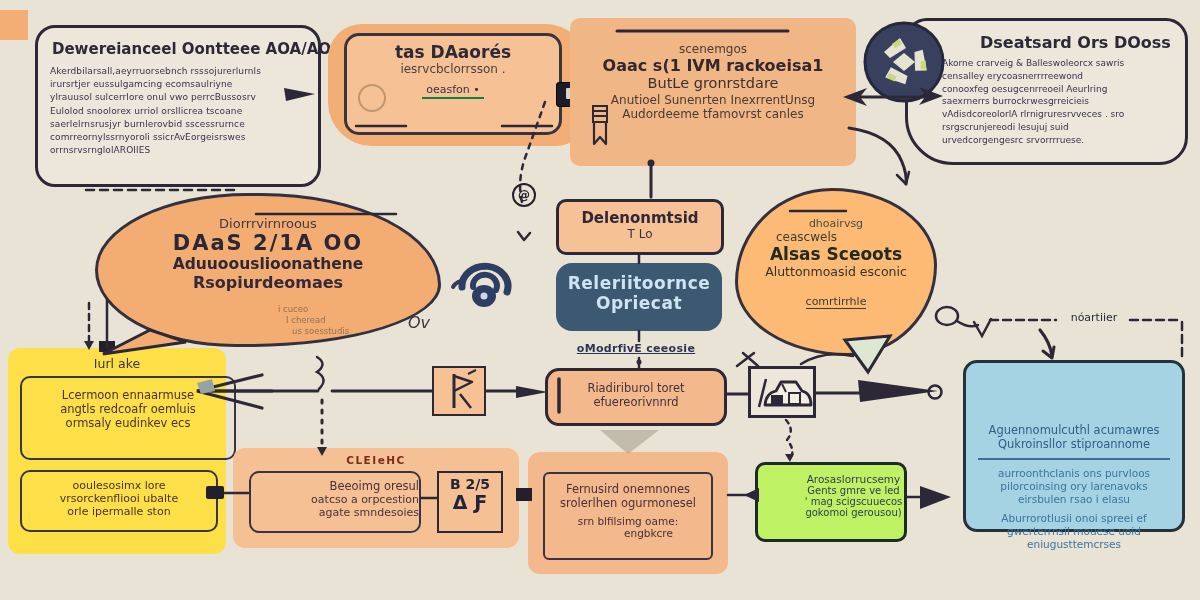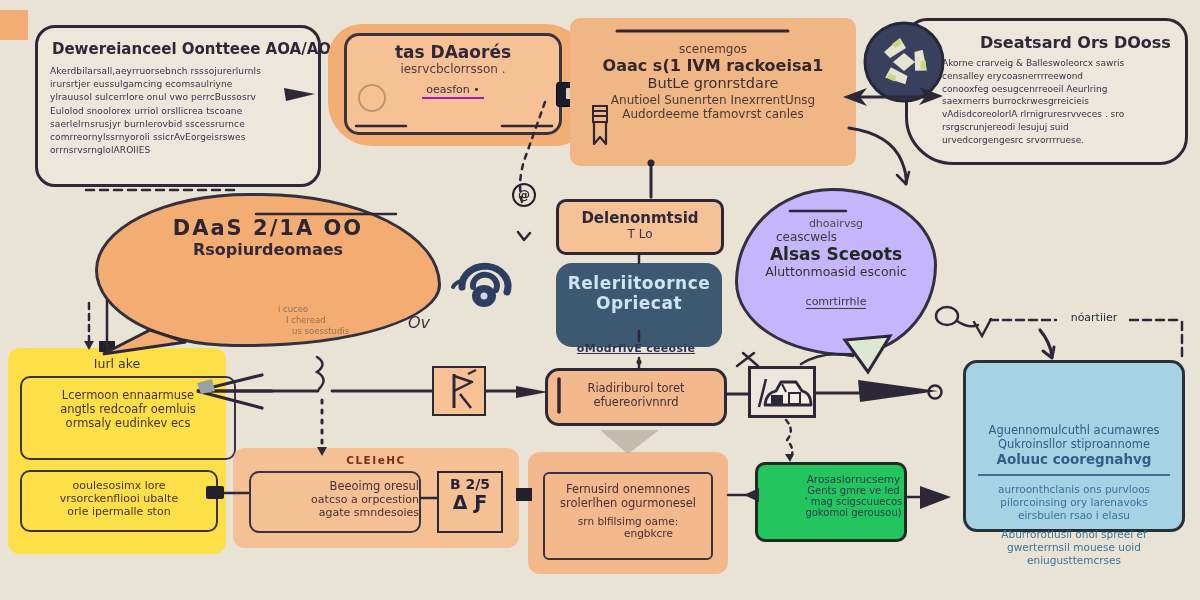--- a/index.html
+++ b/index.html
@@ -32,21 +32,21 @@
       <div class="nw">saerlelrnsrusjyr burnlerovbid sscessrurnce</div>
       <div class="nw">comrreornylssrnyoroli ssicrAvEorgeisrswes</div>
       <div class="nw">orrnsrvsrnglolAROIlES</div>
     </div>
   </div>
 
   <div class="abs" style="left:328px;top:24px;width:258px;height:122px;background:#f2ae74;border-radius:34px 40px 30px 44px;"></div>
   <div class="abs obox tc" style="left:344px;top:33px;width:218px;height:102px;border-radius:15px;padding-top:6px;">
     <div style="font-size:17px;font-weight:bold;color:#2e2838;">tas DAaorés</div>
     <div style="font-size:12px;color:#4c3c42;">iesrvcbclorrsson .</div>
-    <div style="font-size:11px;margin-top:7px;color:#3c3040;display:inline-block;border-bottom:2px solid #a21caf;padding:0 4px 1px;">oeasfon •</div>
+    <div style="font-size:11px;margin-top:7px;color:#3c3040;display:inline-block;border-bottom:2px solid #15803d;padding:0 4px 1px;">oeasfon •</div>
   </div>
 
   <div class="abs" style="left:556px;top:82px;width:27px;height:23px;background:#1d1b26;border-radius:3px;border:1px solid #000;">
     <div style="position:absolute;left:9px;top:5px;width:8px;height:11px;background:#d8d4c6;border-radius:1px;"></div>
   </div>
 
   <div class="abs tc" style="left:570px;top:18px;width:286px;height:148px;background:#f1b685;border-radius:10px;padding-top:24px;box-sizing:border-box;">
     <div style="font-size:12px;color:#4a3a34;">scenemgos</div>
     <div style="font-size:16px;font-weight:bold;color:#32282e;">Oaac s(1 IVM rackoeisa1</div>
     <div style="font-size:14.5px;color:#3c2f33;">ButLe gronrstdare</div>
@@ -86,21 +86,23 @@
       <g fill="#c9d77f">
         <path d="M30 24 l7 -5 l3 5 l-7 4 z"></path>
         <path d="M30 24 l7 -5 l3 5 l-7 4 z" transform="rotate(120 42 42)"></path>
         <path d="M30 24 l7 -5 l3 5 l-7 4 z" transform="rotate(240 42 42)"></path>
       </g>
     </svg>
   </div>
 
   <div class="abs blob" style="left:95px;top:193px;width:346px;height:154px;background:#f3ad72;border-radius:46% 54% 58% 42% / 52% 62% 42% 52%;">
     <div class="tc" style="padding-top:20px;">
+      <div style="font-size:13px;color:#443646;">Diorrrvirnroous</div>
       <div style="font-size:21px;font-weight:bold;letter-spacing:2px;color:#2c2635;">DAaS 2/1A OO</div>
+      <div style="font-size:15.5px;font-weight:bold;color:#2e2838;">Aduuoouslioonathene</div>
       <div style="font-size:16px;font-weight:bold;color:#33293a;">Rsopiurdeomaes</div>
     </div>
     <div style="position:absolute;left:180px;top:108px;font-size:8.5px;color:rgba(92,72,62,.6);line-height:11px;">
       <div>i cuceo</div>
       <div style="margin-left:8px;">I cheread</div>
       <div style="margin-left:14px;">us soesstudis</div>
     </div>
   </div>
   <div class="abs" style="left:408px;top:313px;font-size:16px;font-style:italic;color:#3a3442;">Ov</div>
 
@@ -114,42 +116,41 @@
     </svg>
   </div>
   <div class="abs tc" style="left:512px;top:183px;width:20px;height:20px;border:2.5px solid #23202c;border-radius:50%;
               font-size:12px;font-weight:bold;line-height:20px;color:#23202c;">@</div>
 
   <div class="abs obox tc" style="left:556px;top:199px;width:168px;height:56px;border:3px solid #2c2837;border-radius:10px;padding-top:7px;">
     <div style="font-size:15px;font-weight:bold;color:#2e2838;">Delenonmtsid</div>
     <div style="font-size:12px;color:#3c3040;">T Lo</div>
   </div>
 
-  <div class="abs tc" style="left:556px;top:263px;width:166px;height:84px;background:#3d5871;border-radius:16px;padding-top:10px;box-sizing:border-box;">
+  <div class="abs tc" style="left:556px;top:263px;width:166px;height:68px;background:#3d5871;border-radius:16px;padding-top:10px;box-sizing:border-box;">
     <div style="font-size:17px;font-weight:bold;color:#cfe4f3;letter-spacing:.5px;">Releriitoornce</div>
     <div style="font-size:17px;font-weight:bold;color:#cfe4f3;letter-spacing:.5px;">Opriecat</div>
   </div>
 
-  <div class="abs blob" style="left:735px;top:188px;width:202px;height:168px;background:#c4b5fd;border-radius:48% 52% 44% 56% / 56% 46% 54% 44%;">
+  <div class="abs blob" style="left:735px;top:188px;width:202px;height:168px;background:#fdba74;border-radius:48% 52% 44% 56% / 56% 46% 54% 44%;">
     <div class="tc" style="padding-top:26px;">
       <div style="font-size:11px;color:#4a4a40;">dhoairvsg</div>
       <div style="font-size:12px;color:#3c3c34;text-align:left;padding-left:38px;">ceascwels</div>
       <div style="font-size:17px;font-weight:bold;color:#222a22;">Alsas Sceoots</div>
       <div style="font-size:12.5px;color:#33332c;">Aluttonmoasid esconic</div>
       <div style="font-size:11px;color:#3c3c34;margin-top:16px;display:inline-block;border-bottom:1.5px solid #3c3c34;">comrtirrhle</div>
     </div>
   </div>
 
   <div class="abs tc" style="left:1060px;top:311px;width:68px;font-size:11px;color:#232b3e;background:#e9e3d6;">nóartiier</div>
 
   <div class="abs" style="left:963px;top:360px;width:222px;height:172px;background:#a5d3e4;border:3px solid #26313c;border-radius:14px;box-sizing:border-box;padding:12px 10px;">
     <div class="tc" style="color:#2f5e86;">
       <div class="nw" style="font-size:11.5px;margin-top:48px;">Aguennomulcuthl acumawres</div>
       <div class="nw" style="font-size:11.5px;">Qukroinsllor stiproannome</div>
-      <div class="nw" style="font-size:13.5px;font-weight:bold;">Aoluuc cooregnahvg</div>
     </div>
     <div style="height:0;border-top:2.5px solid #3b6e93;margin:7px 2px;"></div>
     <div class="tc" style="color:#3b749c;font-size:10.5px;line-height:13px;">
       <div class="nw">aurroonthclanis ons purvloos</div>
       <div class="nw">pilorcoinsing ory larenavoks</div>
       <div class="nw">eirsbulen rsao i elasu</div>
       <div style="height:6px;"></div>
       <div class="nw">Aburrorotlusii onoi spreei ef</div>
       <div class="nw">gwerterrnsil mouese uoid</div>
       <div class="nw">eniugusttemcrses</div>
@@ -214,21 +215,21 @@
   <div class="abs opanel" style="left:528px;top:452px;width:200px;height:122px;background:#f3b88c;">
     <div class="abs innerbox tc" style="left:15px;top:20px;width:170px;height:88px;border-radius:6px;padding-top:8px;color:#45303c;">
       <div class="nw" style="font-size:11.5px;">Fernusird onemnones</div>
       <div class="nw" style="font-size:11.5px;">srolerlhen ogurmonesel</div>
       <div class="nw" style="font-size:10.5px;margin-top:5px;">srn blfilsimg oame:</div>
       <div class="nw" style="font-size:10.5px;padding-left:41px;">engbkcre</div>
     </div>
   </div>
   <div class="abs" style="left:516px;top:488px;width:16px;height:13px;background:#23202c;"></div>
 
-  <div class="abs tc" style="left:755px;top:462px;width:152px;height:80px;background:#22c55e;border:3px solid #1f2a24;border-radius:10px;box-sizing:border-box;padding-top:8px;color:#2e3e4e;padding-left:45px;">
+  <div class="abs tc" style="left:755px;top:462px;width:152px;height:80px;background:#bef264;border:3px solid #1f2a24;border-radius:10px;box-sizing:border-box;padding-top:8px;color:#2e3e4e;padding-left:45px;">
     <div class="nw" style="font-size:10.5px;">Arosaslorrucsemy</div>
     <div class="nw" style="font-size:10px;">Gents gmre ve led</div>
     <div class="nw" style="font-size:10px;">' mag scigscuuecos</div>
     <div class="nw" style="font-size:10px;">gokomoi gerousou)</div>
   </div>
 
   <svg class="abs" width="1200" height="600" style="left:0;top:0;pointer-events:none;" fill="none" stroke="#2c2837" stroke-width="2.5" stroke-linecap="round">
 
     <path d="M150 330 L103 354 L186 342 Z" fill="#f3ad72" stroke-width="3"></path>
     <path d="M845 340 L868 372 L890 336 Z" fill="#dde7d2" stroke-width="3"></path>

